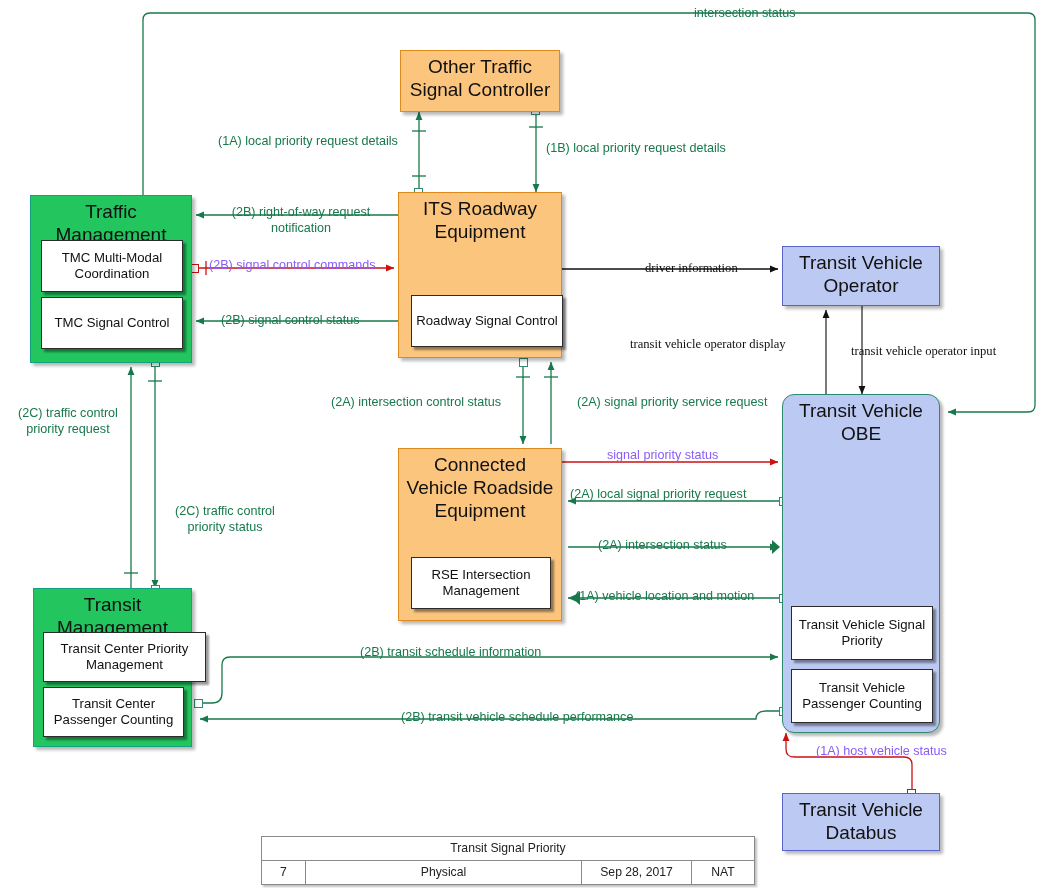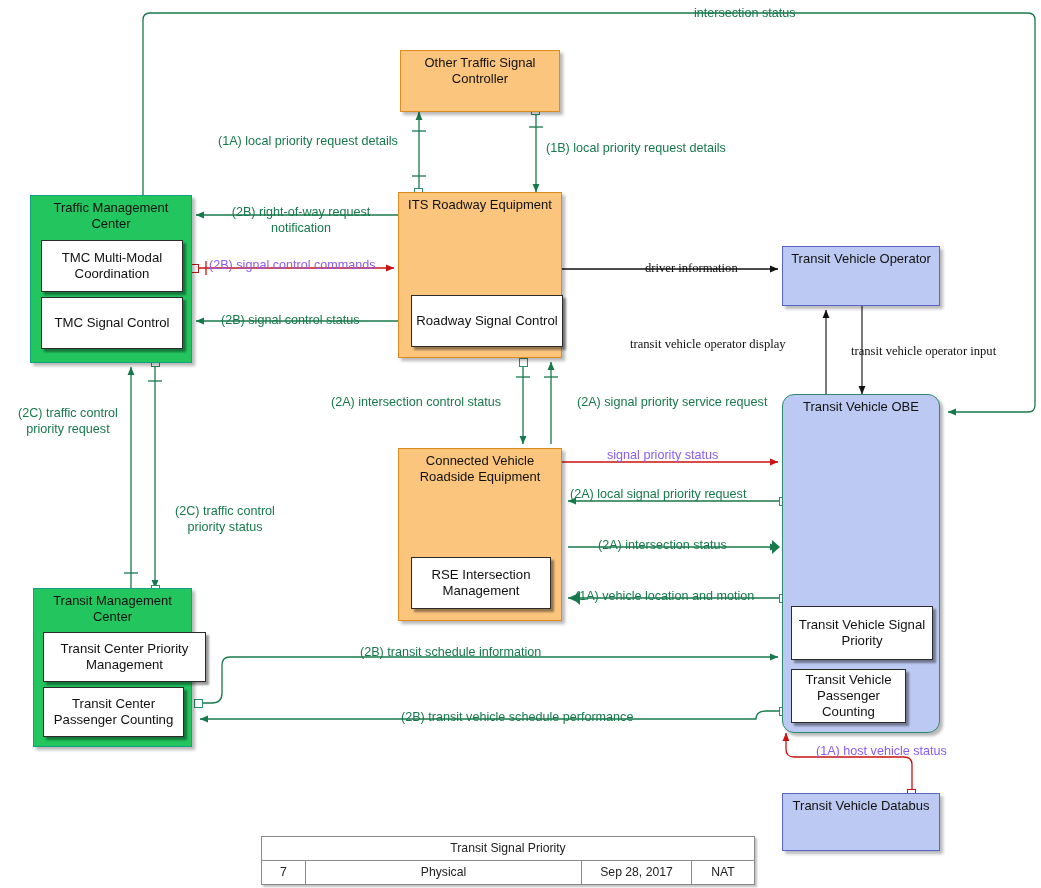--- a/index.html
+++ b/index.html
@@ -18,21 +18,21 @@
   }
   .node {
     position: absolute;
     box-sizing: border-box;
     box-shadow: 3px 3px 3px rgba(0,0,0,0.28);
   }
   .node > .title {
     position: absolute;
     left: 4px; right: 4px; top: 4px;
     text-align: center;
-    font-size: 13px;
+    font-size: 19px;
     color: #111111;
     line-height: 1.22;
   }
   .sub {
     position: absolute;
     box-sizing: border-box;
     background: #ffffff;
     border: 1.3px solid #2b2b2b;
     box-shadow: 2.5px 2.5px 2px rgba(0,0,0,0.4);
     display: flex;
@@ -252,21 +252,21 @@
 
   <div class="node n-vehicle" style="left:782px; top:246px; width:158px; height:60px;">
     <div class="title">Transit Vehicle Operator</div>
   </div>
 
   <div class="node n-obe" style="left:782px; top:394px; width:158px; height:339px;border-radius:12px;">
     <div class="title">Transit Vehicle OBE</div>
     <div class="sub" style="left:8px; top:211px; width:142px; height:54px;">
       <span>Transit Vehicle Signal Priority</span>
     </div>
-    <div class="sub" style="left:8px; top:274px; width:115px; height:54px;">
+    <div class="sub" style="left:8px; top:274px; width:142px; height:54px;">
       <span>Transit Vehicle Passenger Counting</span>
     </div>
   </div>
 
   <div class="node n-vehicle" style="left:782px; top:793px; width:158px; height:58px;">
     <div class="title">Transit Vehicle Databus</div>
   </div>
 
   <div class="lbl green" style="left:694px; top:6px;">intersection status</div>
 

